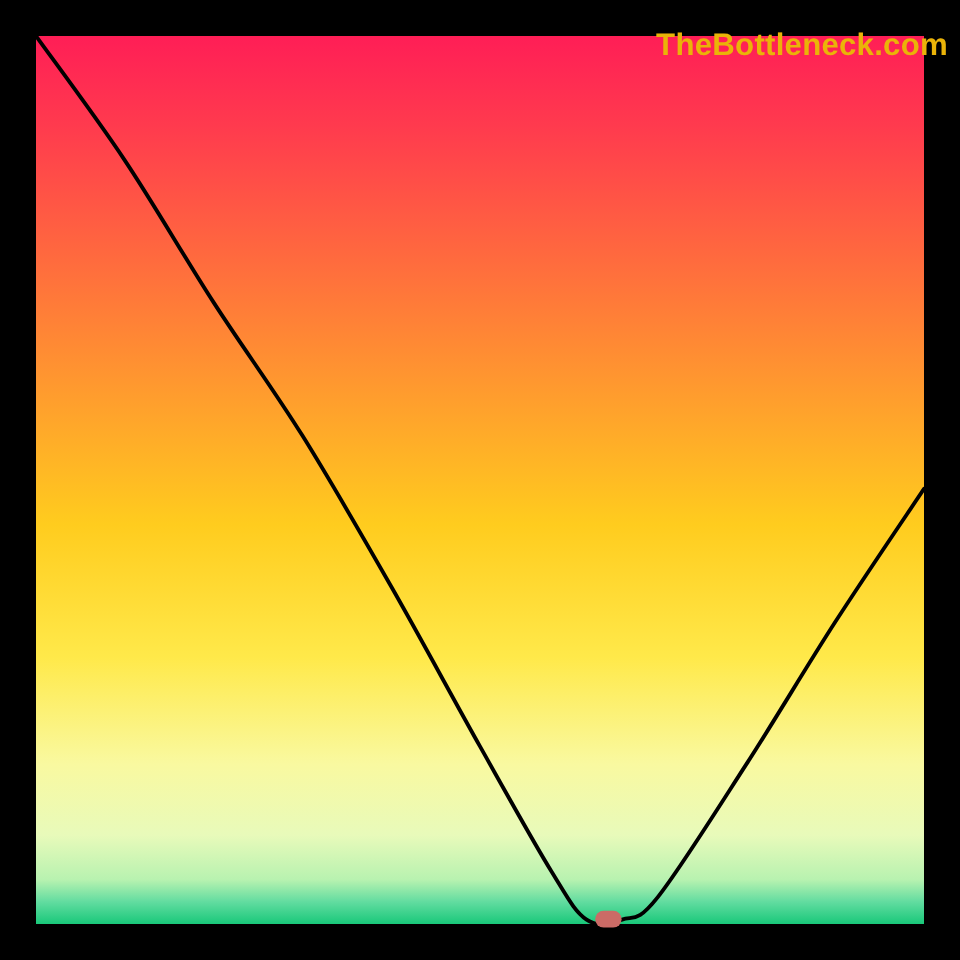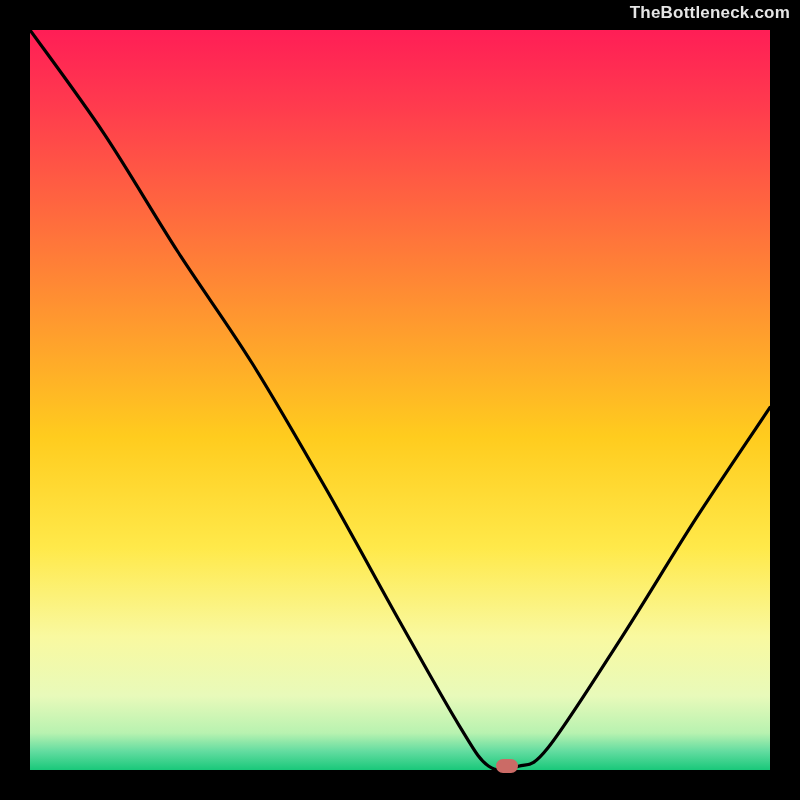--- a/index.html
+++ b/index.html
@@ -12,24 +12,24 @@
     font-family: Arial, Helvetica, sans-serif;
   }
   .frame {
     position: relative;
     width: 800px;
     height: 800px;
     background: #000;
   }
   .watermark {
     position: absolute;
-    top: 3px;
+    top: 22px;
     right: 10px;
-    color: #e5e5e5;
-    font-size: 17px;
+    color: #eab308;
+    font-size: 26px;
     font-weight: bold;
     letter-spacing: 0.2px;
     z-index: 10;
   }
   .plot-area {
     position: absolute;
     left: 30px;
     top: 30px;
     width: 740px;
     height: 740px;

